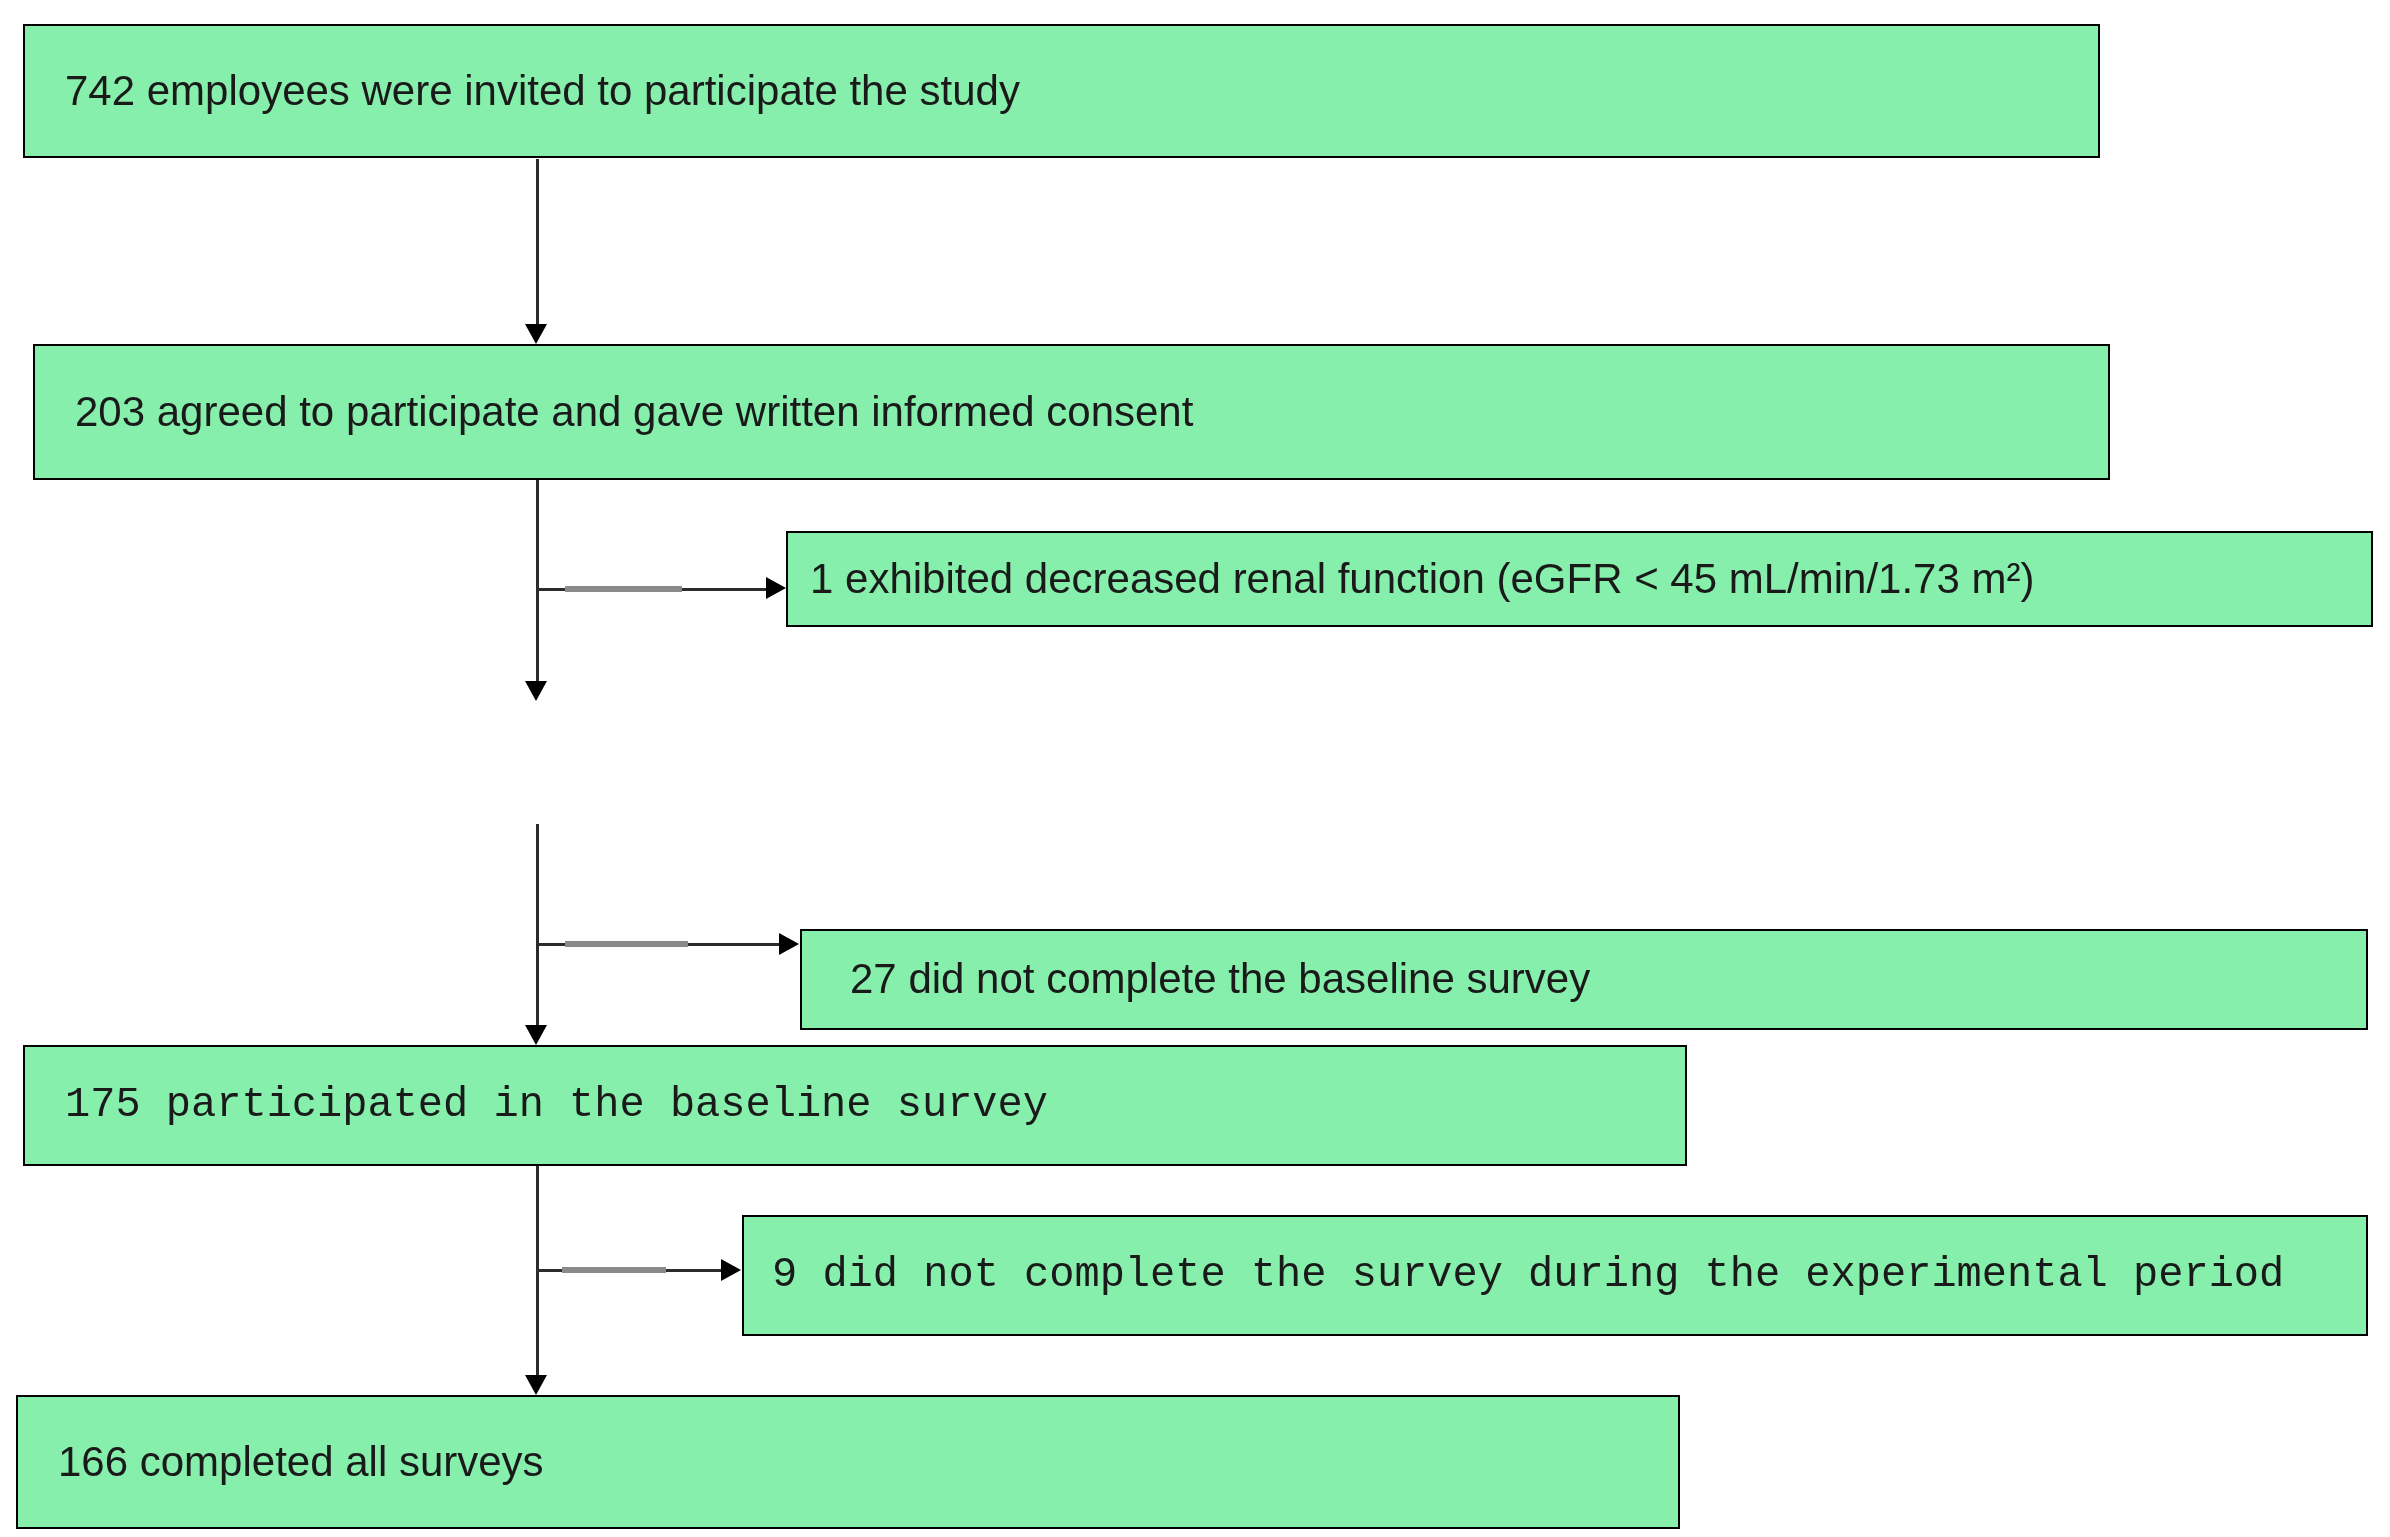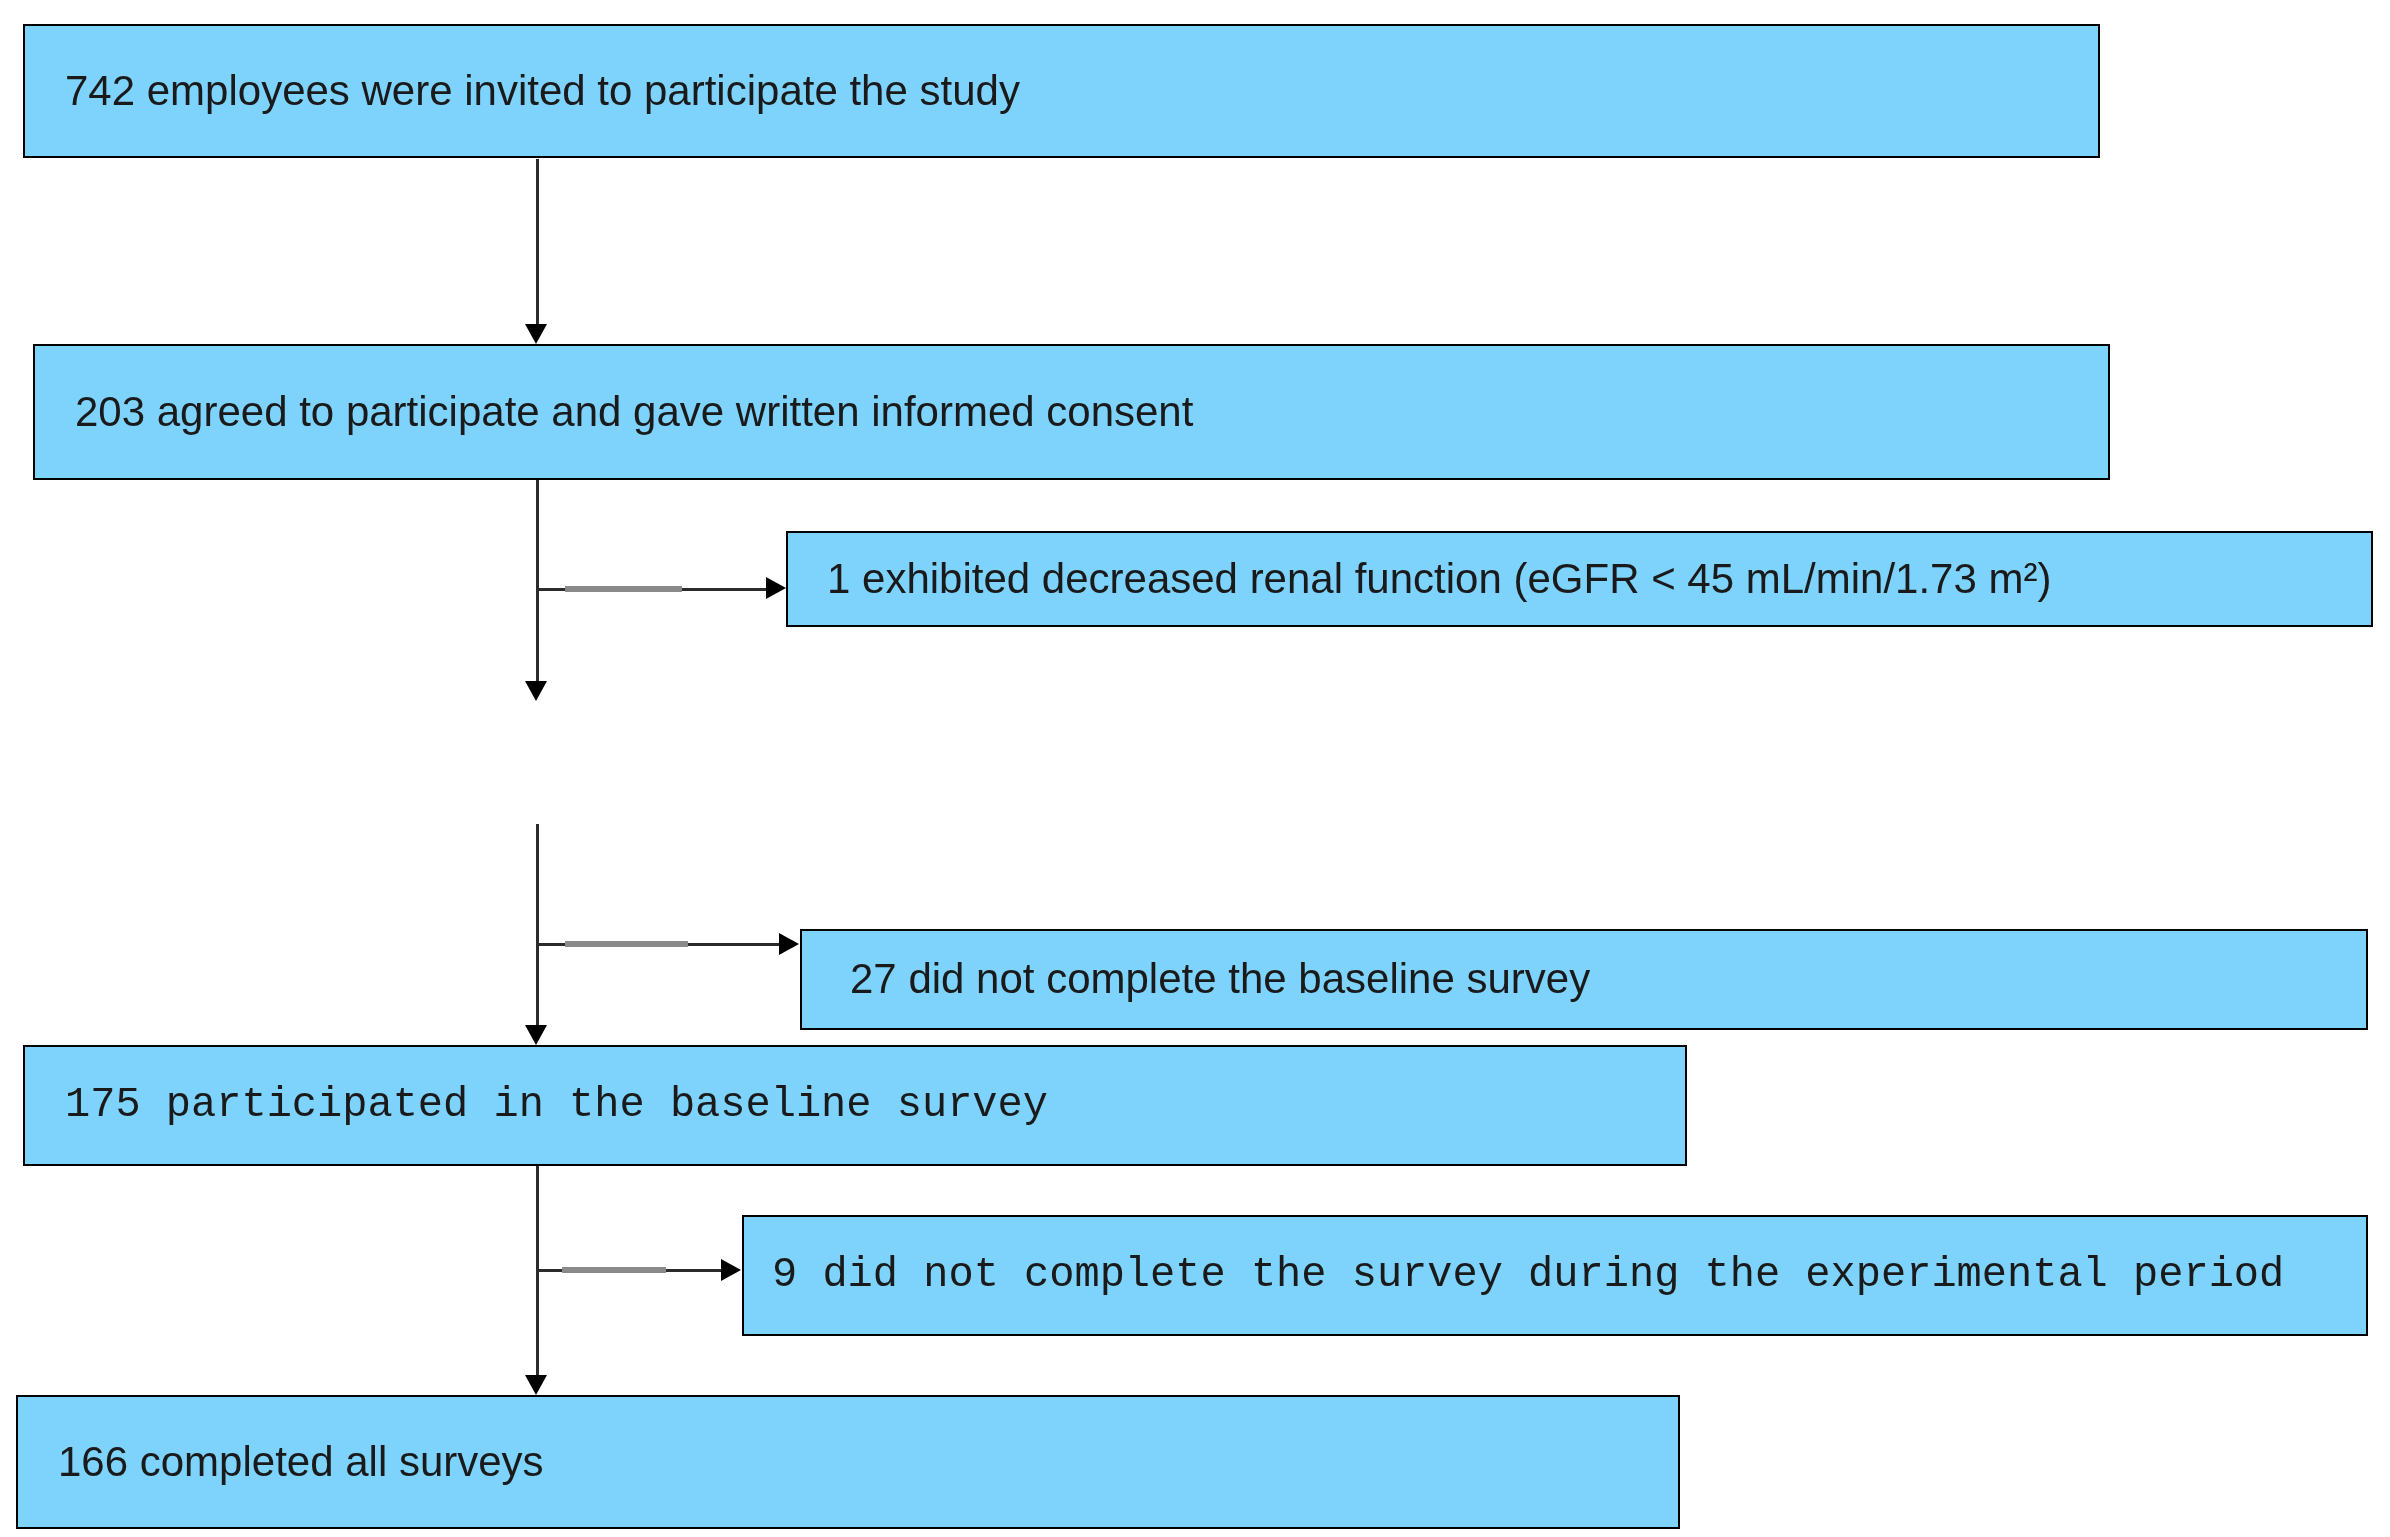--- a/index.html
+++ b/index.html
@@ -12,21 +12,21 @@
     width: 2390px;
     height: 1537px;
     background: var(--background, #ffffff);
     font-family: "Liberation Sans", "DejaVu Sans", sans-serif;
     color: var(--text, #1a1a1a);
     overflow: hidden;
   }
   .box {
     position: absolute;
     border: 2.9px solid var(--box-border, #000000);
-    background: #7dd3fc;
+    background: #86efac;
     display: flex;
     align-items: center;
     box-sizing: border-box;
   }
   .box-text {
     font-size: 42px;
     line-height: 1.15;
     padding-left: 40px;
     padding-right: 19px;
     white-space: nowrap;
@@ -80,21 +80,21 @@
 
   <div class="box" style="left:23px; top:1045px; width:1664px; height:121px;font-family:Liberation Mono, monospace;">
     <span class="box-text">175 participated in the baseline survey</span>
   </div>
 
   <div class="box" style="left:16px; top:1395px; width:1664px; height:134px;">
     <span class="box-text">166 completed all surveys</span>
   </div>
 
   <div class="box" style="left:786px; top:531px; width:1587px; height:96px;">
-    <span class="box-text" style="padding-left:39px;">1 exhibited decreased renal function (eGFR &lt; 45 mL/min/1.73 m²)</span>
+    <span class="box-text" style="padding-left:22px;">1 exhibited decreased renal function (eGFR &lt; 45 mL/min/1.73 m²)</span>
   </div>
 
   <div class="box" style="left:800px; top:886px; width:1568px; height:101px;margin-top:43px;">
     <span class="box-text" style="padding-left:48px;">27 did not complete the baseline survey</span>
   </div>
 
   <div class="box" style="left:742px; top:1215px; width:1626px; height:121px;">
     <span class="box-text" style="padding-left:28px;font-family:Liberation Mono, monospace;">9 did not complete the survey during the experimental period</span>
   </div>
 

